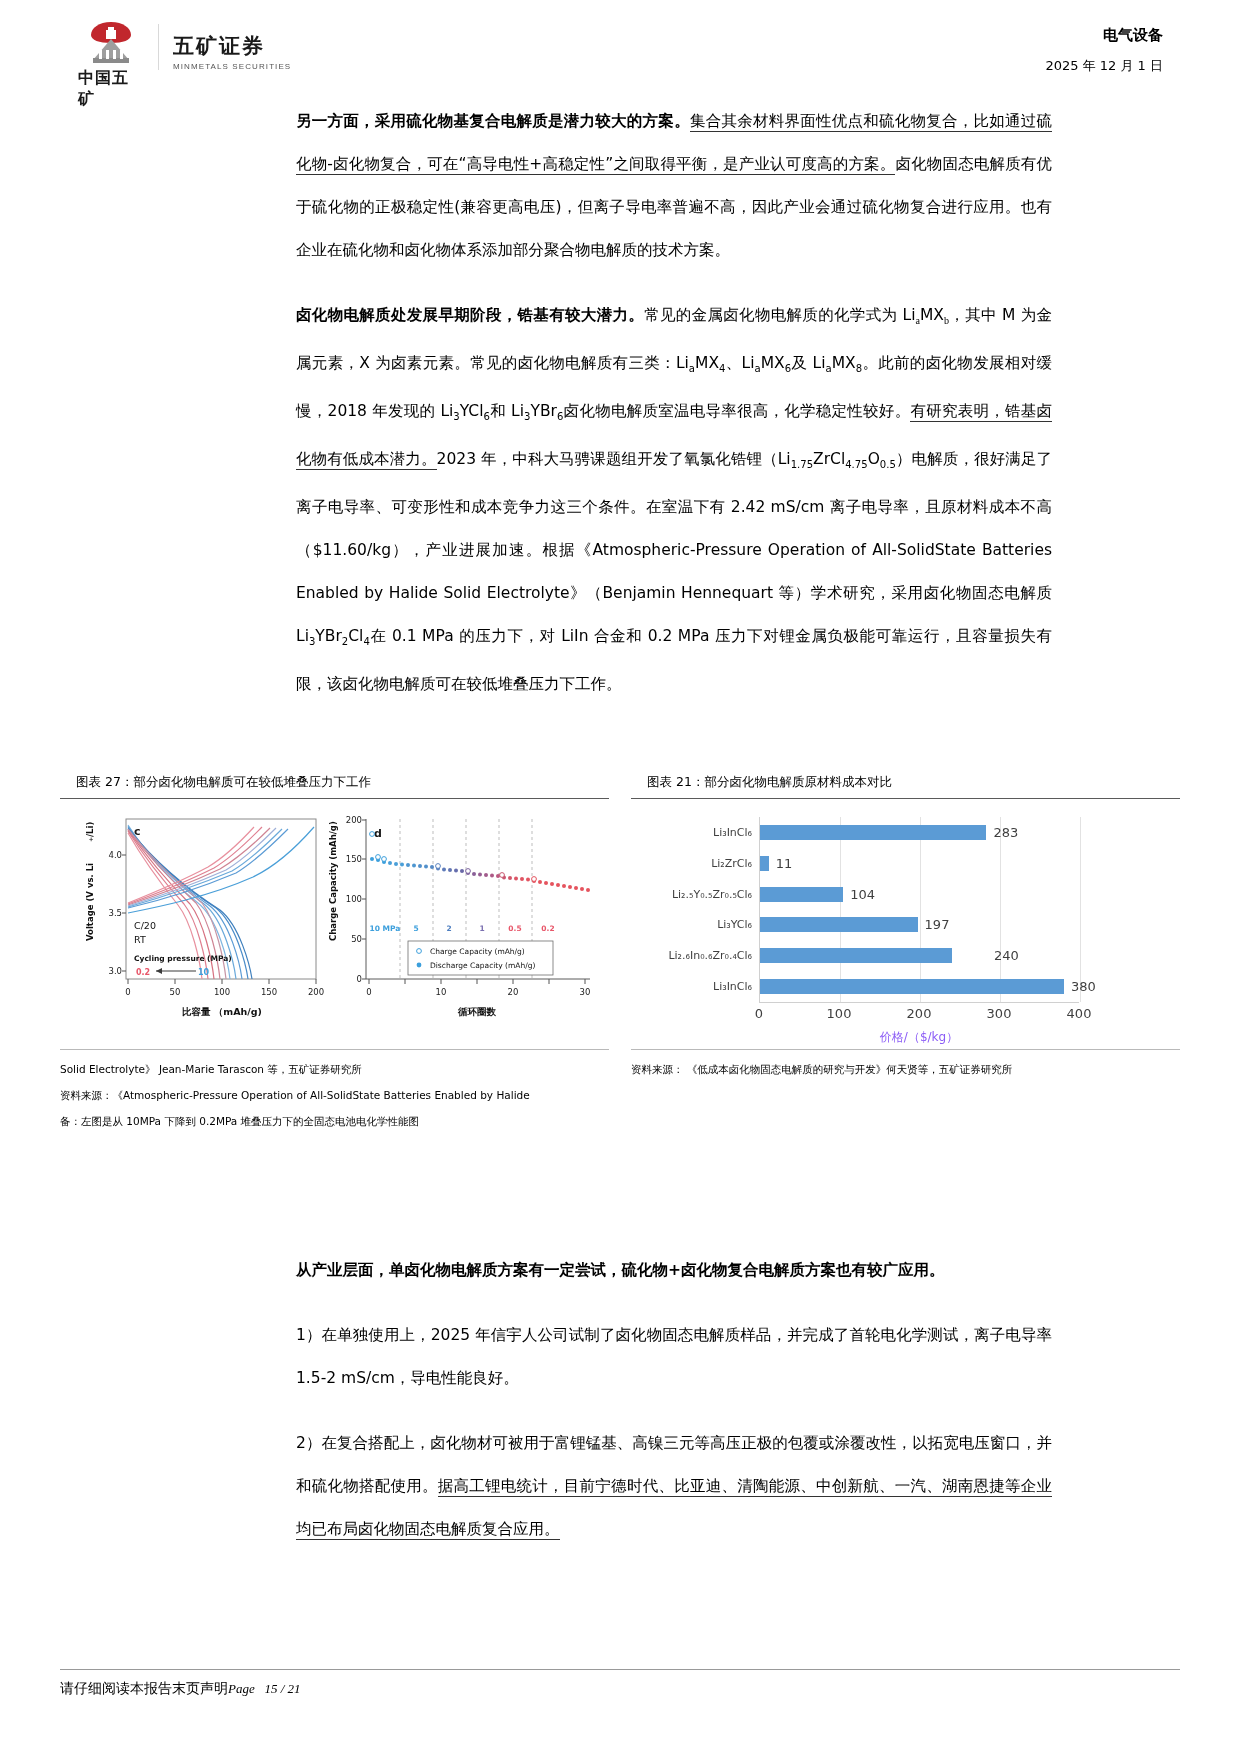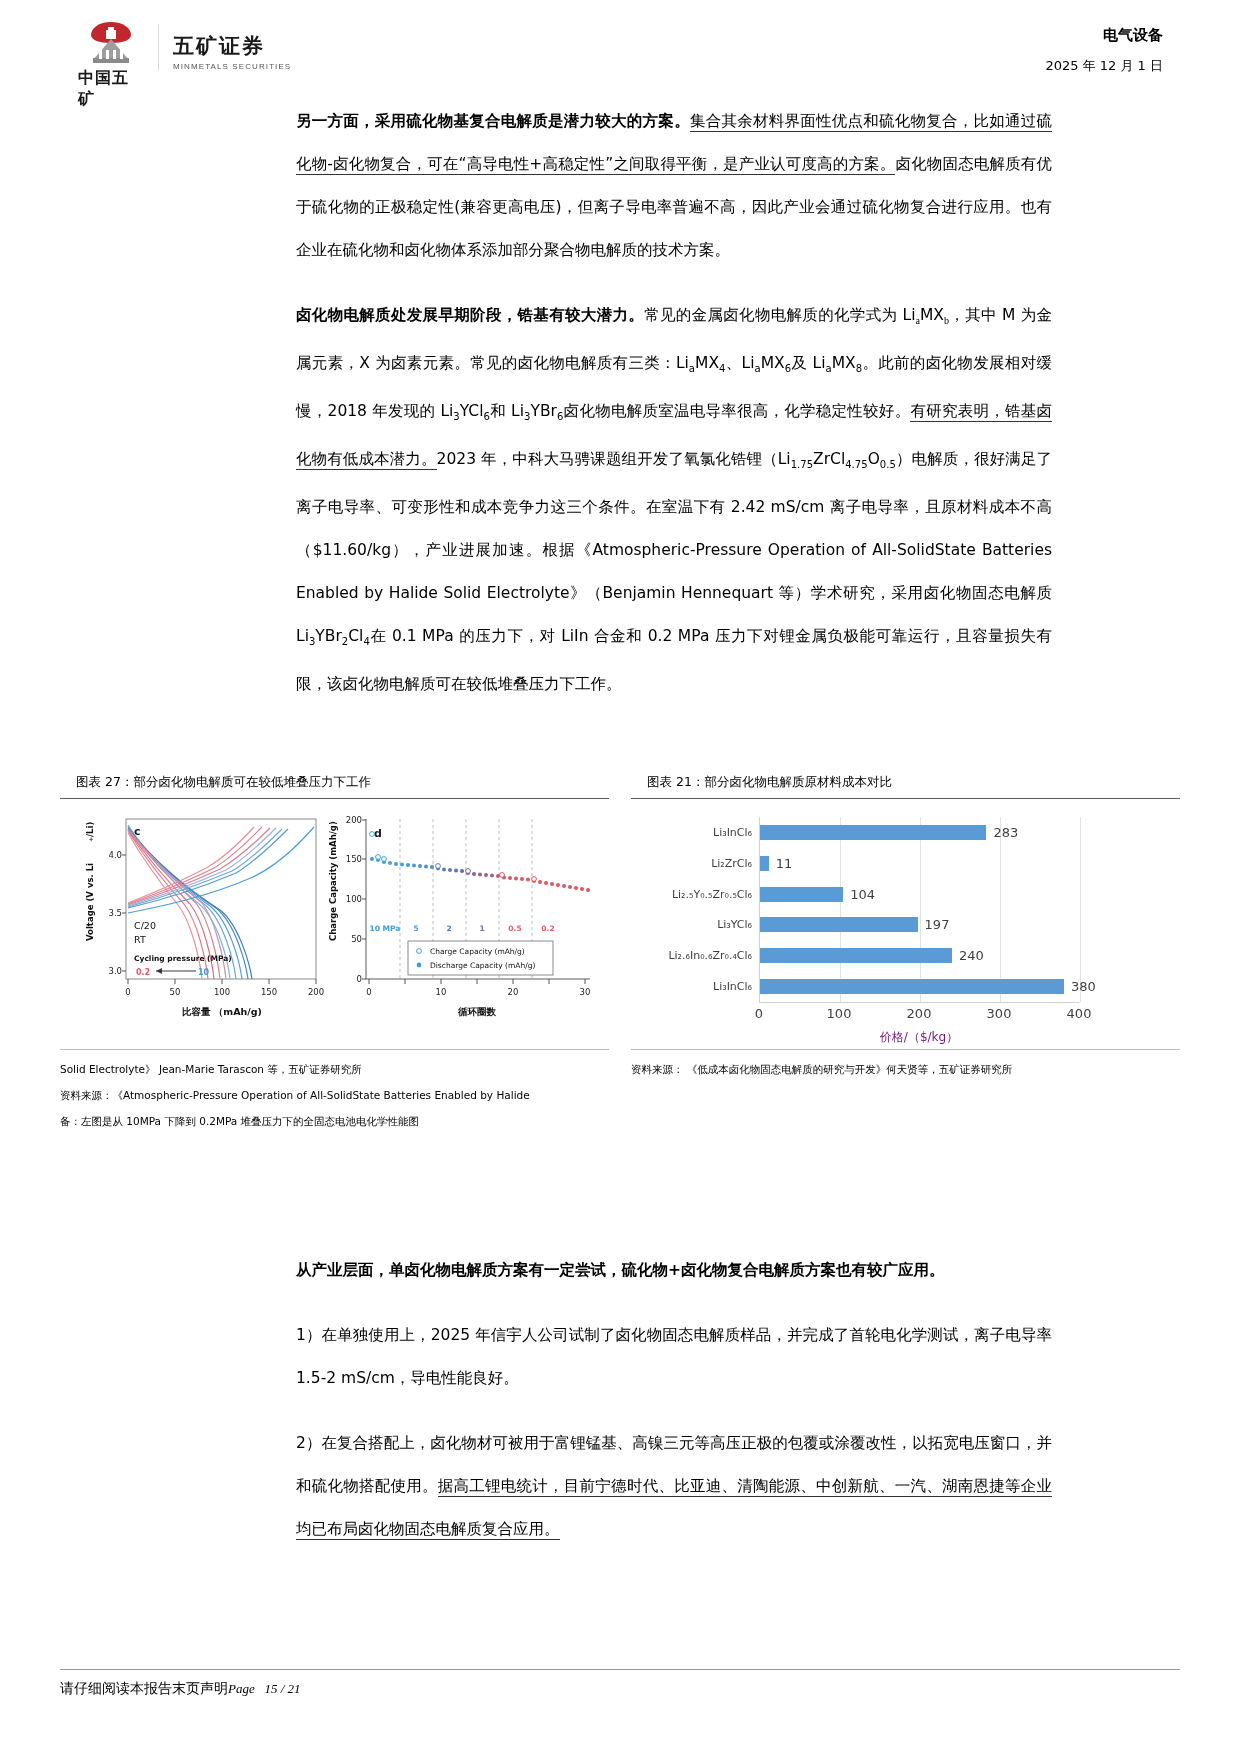--- a/index.html
+++ b/index.html
@@ -218,21 +218,21 @@
     transform: translateX(-50%);
     font-family: "DejaVu Sans", sans-serif;
   }
   .x-axis-title {
     position: absolute;
     top: 222px;
     left: 128px;
     width: 320px;
     text-align: center;
     font-size: 12px;
-    color: #701a75;
+    color: #8b5cf6;
     font-family: "DejaVu Sans", sans-serif;
   }
 
   
   .content2 {
     position: absolute;
     left: 296px;
     top: 1249px;
     width: 756px;
   }
@@ -514,21 +514,21 @@
                 <div class="bar-row" style="top: 62.0833px;">
                   <span class="bar-cat">Li₂.₅Y₀.₅Zr₀.₅Cl₆</span>
                   <div class="bar-fill" style="width: 83.2px; background: rgb(91, 155, 213);"></div>
                   <span class="bar-val">104</span>
                 </div>
                 <div class="bar-row" style="top: 92.9167px;">
                   <span class="bar-cat">Li₃YCl₆</span>
                   <div class="bar-fill" style="width: 157.6px; background: rgb(91, 155, 213);"></div>
                   <span class="bar-val">197</span>
                 </div>
-                <div class="bar-row" style="top: 123.75px;">
+                <div class="bar-row" style="top: 123.75px; gap: 35px;">
                   <span class="bar-cat">Li₂.₆In₀.₆Zr₀.₄Cl₆</span>
                   <div class="bar-fill" style="width: 192px; background: rgb(91, 155, 213);"></div>
                   <span class="bar-val">240</span>
                 </div>
                 <div class="bar-row" style="top: 154.583px;">
                   <span class="bar-cat">Li₃InCl₆</span>
                   <div class="bar-fill" style="width: 304px; background: rgb(91, 155, 213);"></div>
                   <span class="bar-val">380</span>
                 </div>
               </div>

